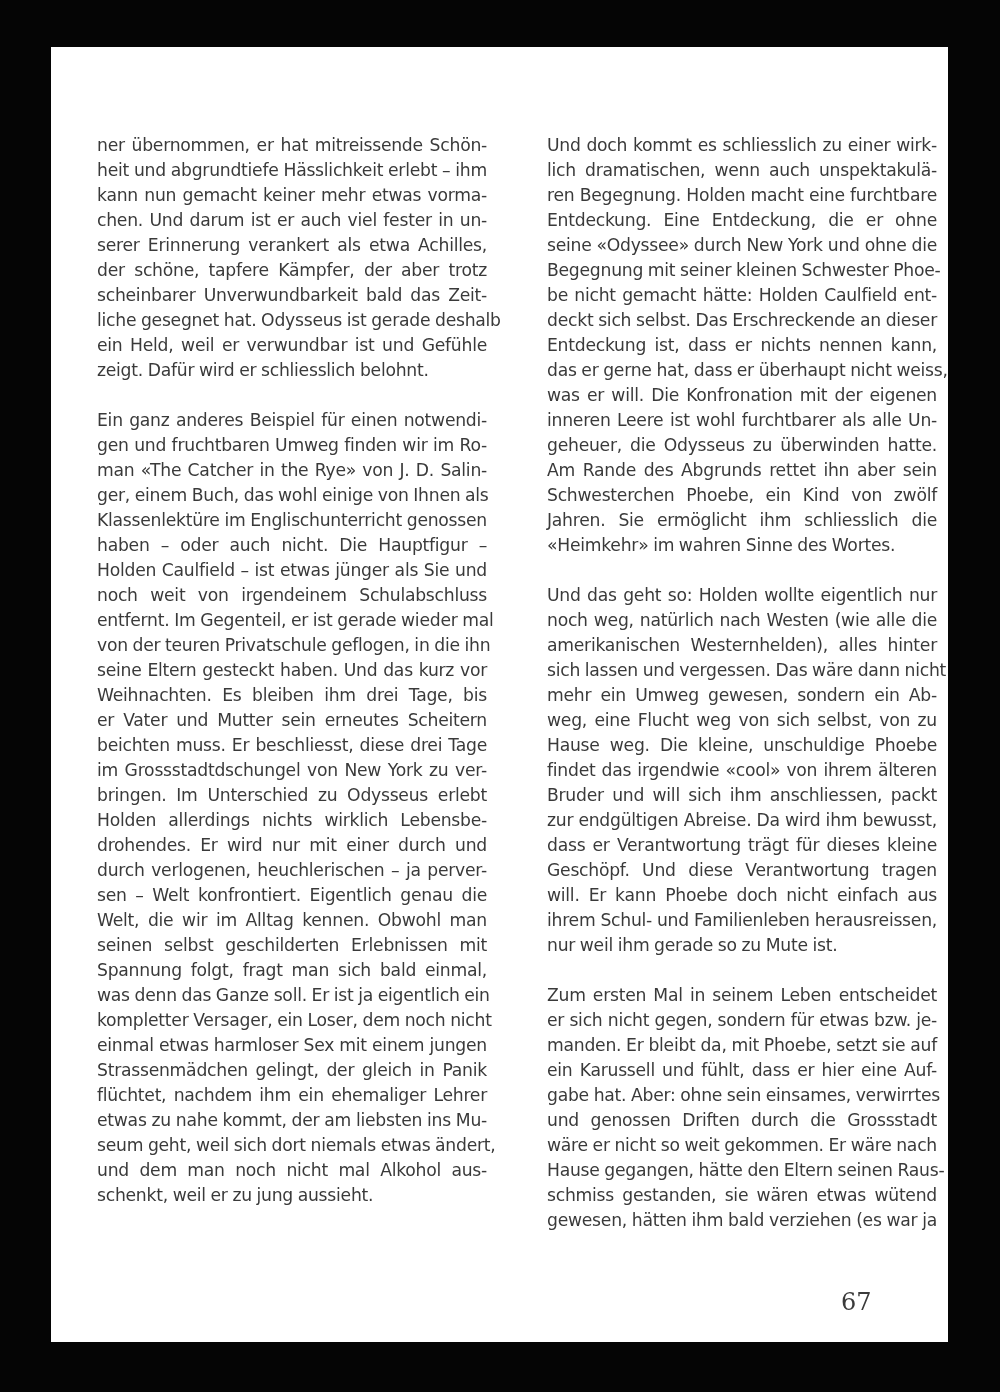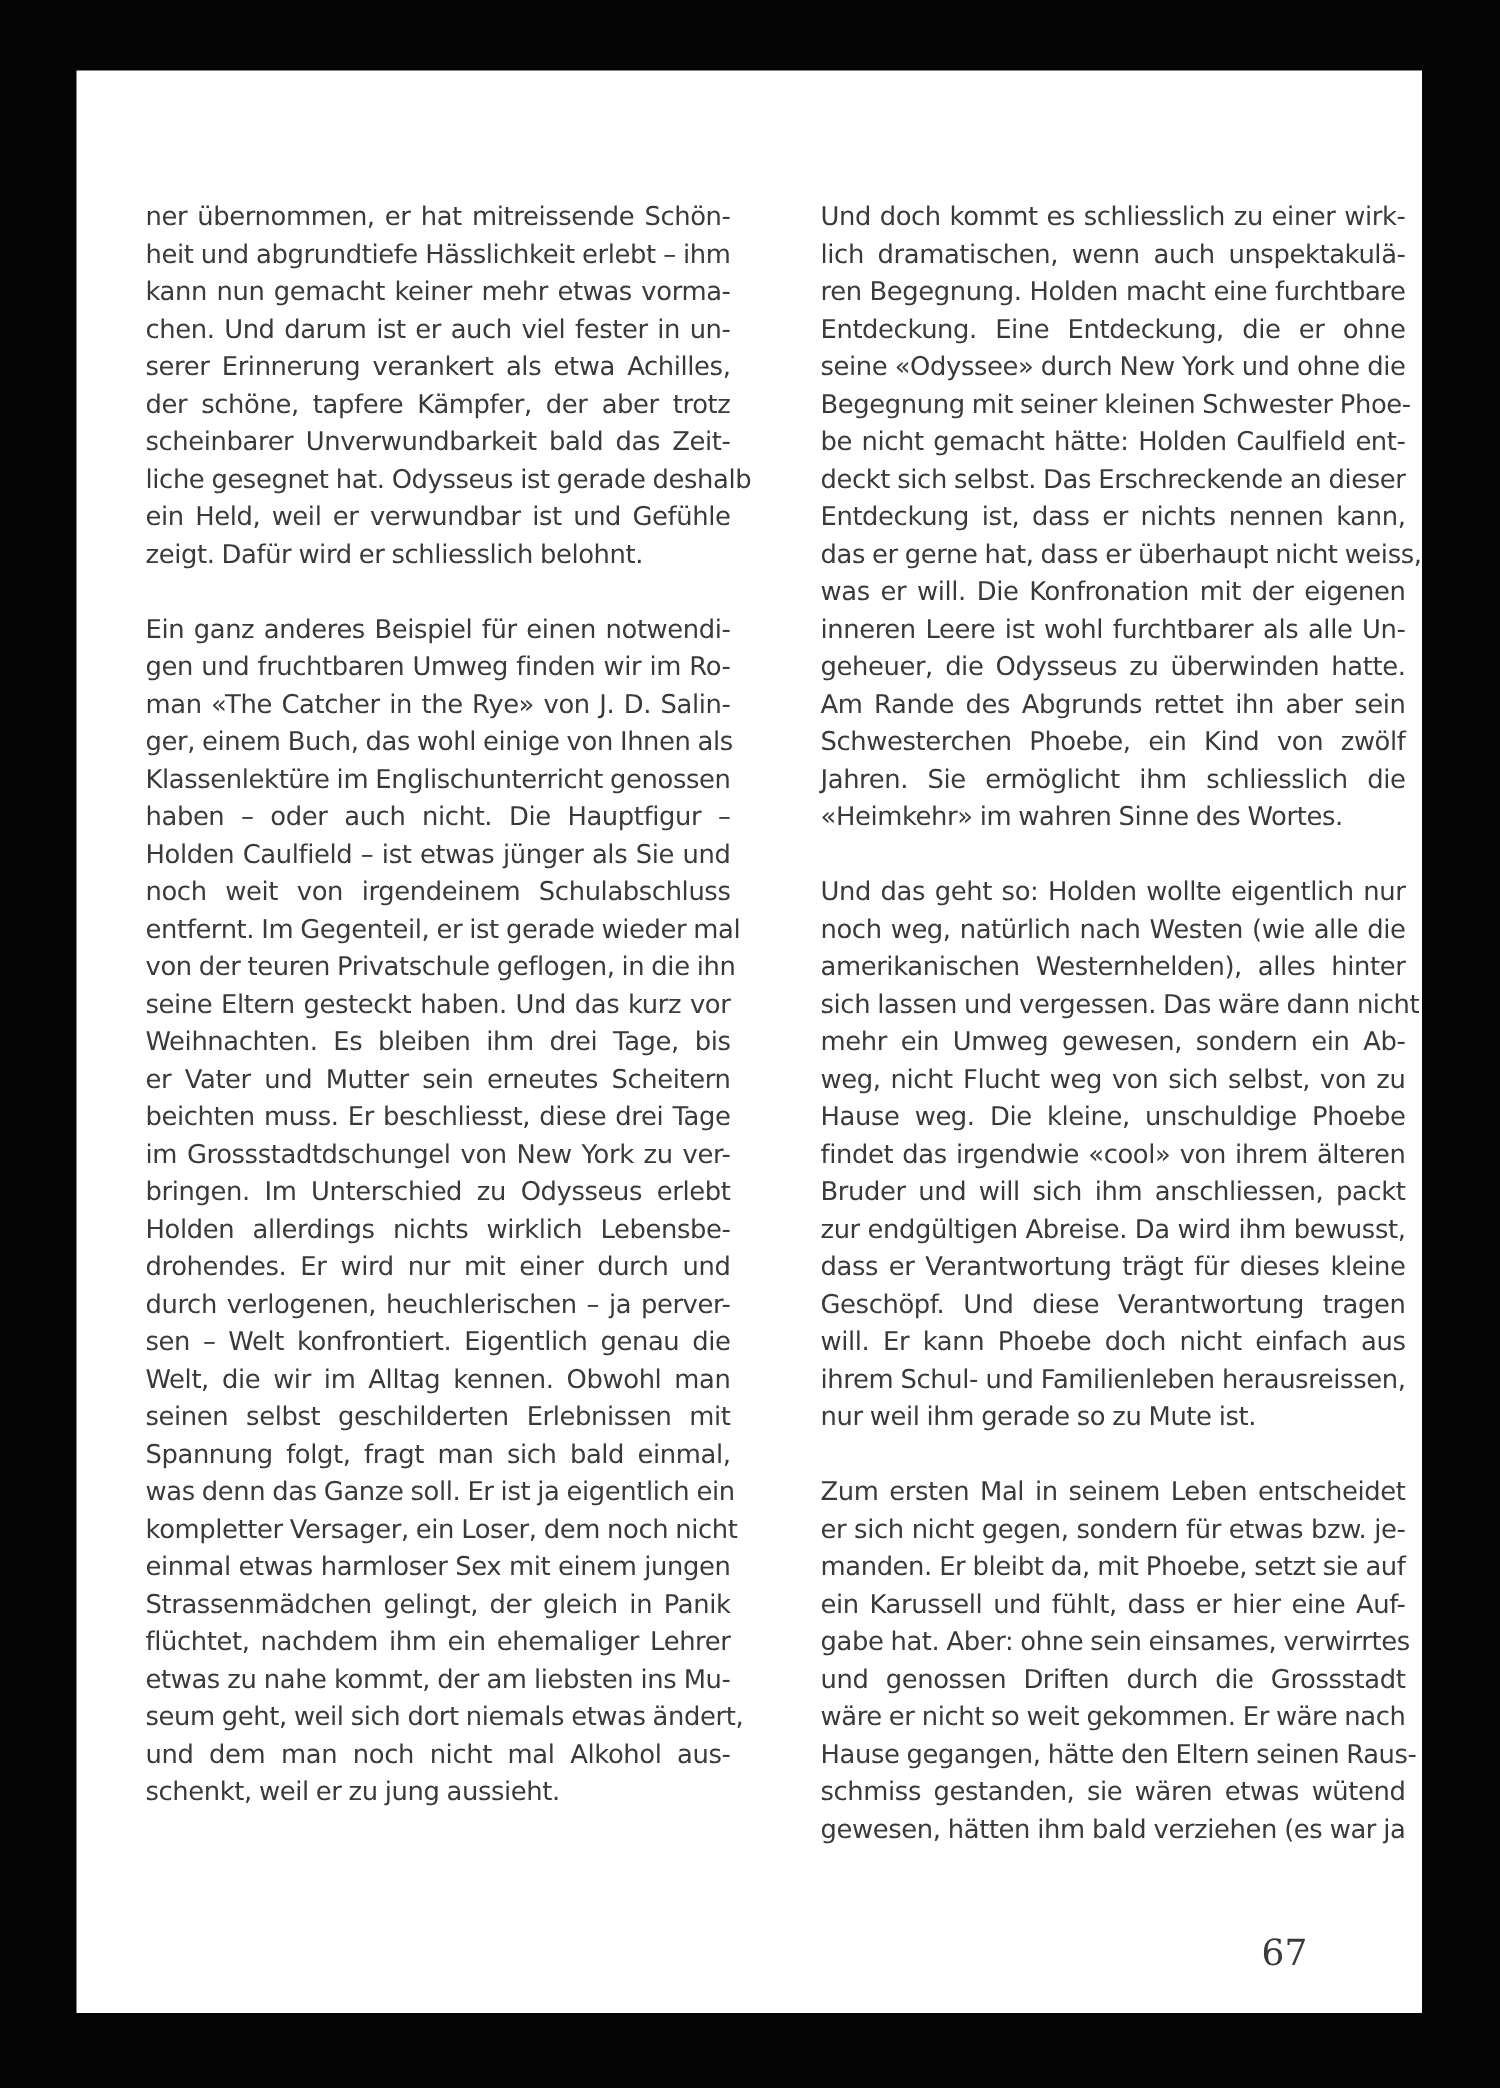--- a/index.html
+++ b/index.html
@@ -127,21 +127,21 @@
         <span class="line">Schwesterchen Phoebe, ein Kind von zwölf</span>
         <span class="line">Jahren. Sie ermöglicht ihm schliesslich die</span>
         <span class="line last">«Heimkehr» im wahren Sinne des Wortes.</span>
       </div>
       <div class="para">
         <span class="line">Und das geht so: Holden wollte eigentlich nur</span>
         <span class="line">noch weg, natürlich nach Westen (wie alle die</span>
         <span class="line">amerikanischen Westernhelden), alles hinter</span>
         <span class="line">sich lassen und vergessen. Das wäre dann nicht</span>
         <span class="line">mehr ein Umweg gewesen, sondern ein Ab-</span>
-        <span class="line">weg, nicht Flucht weg von sich selbst, von zu</span>
+        <span class="line">weg, eine Flucht weg von sich selbst, von zu</span>
         <span class="line">Hause weg. Die kleine, unschuldige Phoebe</span>
         <span class="line">findet das irgendwie «cool» von ihrem älteren</span>
         <span class="line">Bruder und will sich ihm anschliessen, packt</span>
         <span class="line">zur endgültigen Abreise. Da wird ihm bewusst,</span>
         <span class="line">dass er Verantwortung trägt für dieses kleine</span>
         <span class="line">Geschöpf. Und diese Verantwortung tragen</span>
         <span class="line">will. Er kann Phoebe doch nicht einfach aus</span>
         <span class="line">ihrem Schul- und Familienleben herausreissen,</span>
         <span class="line last">nur weil ihm gerade so zu Mute ist.</span>
       </div>

